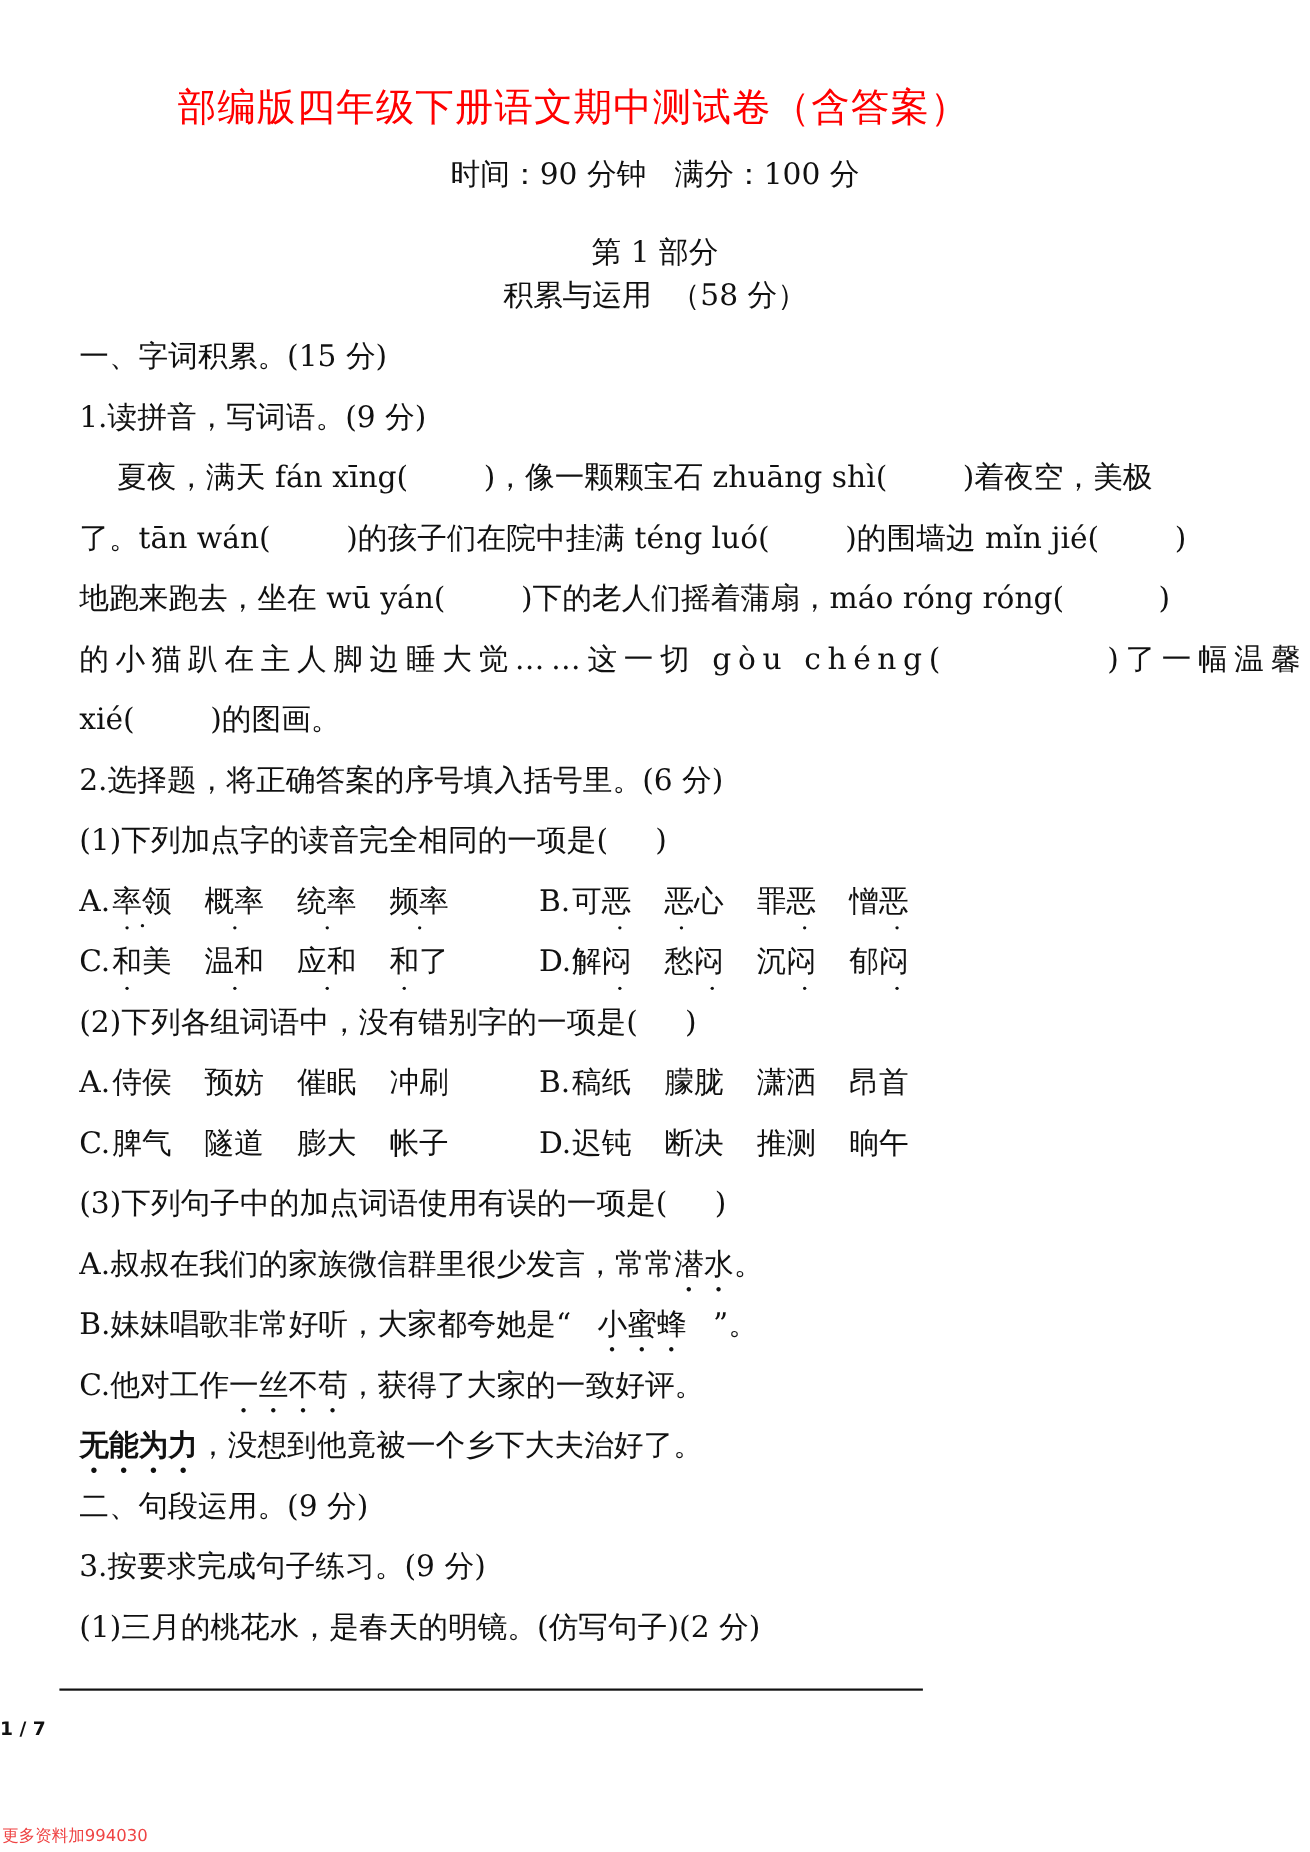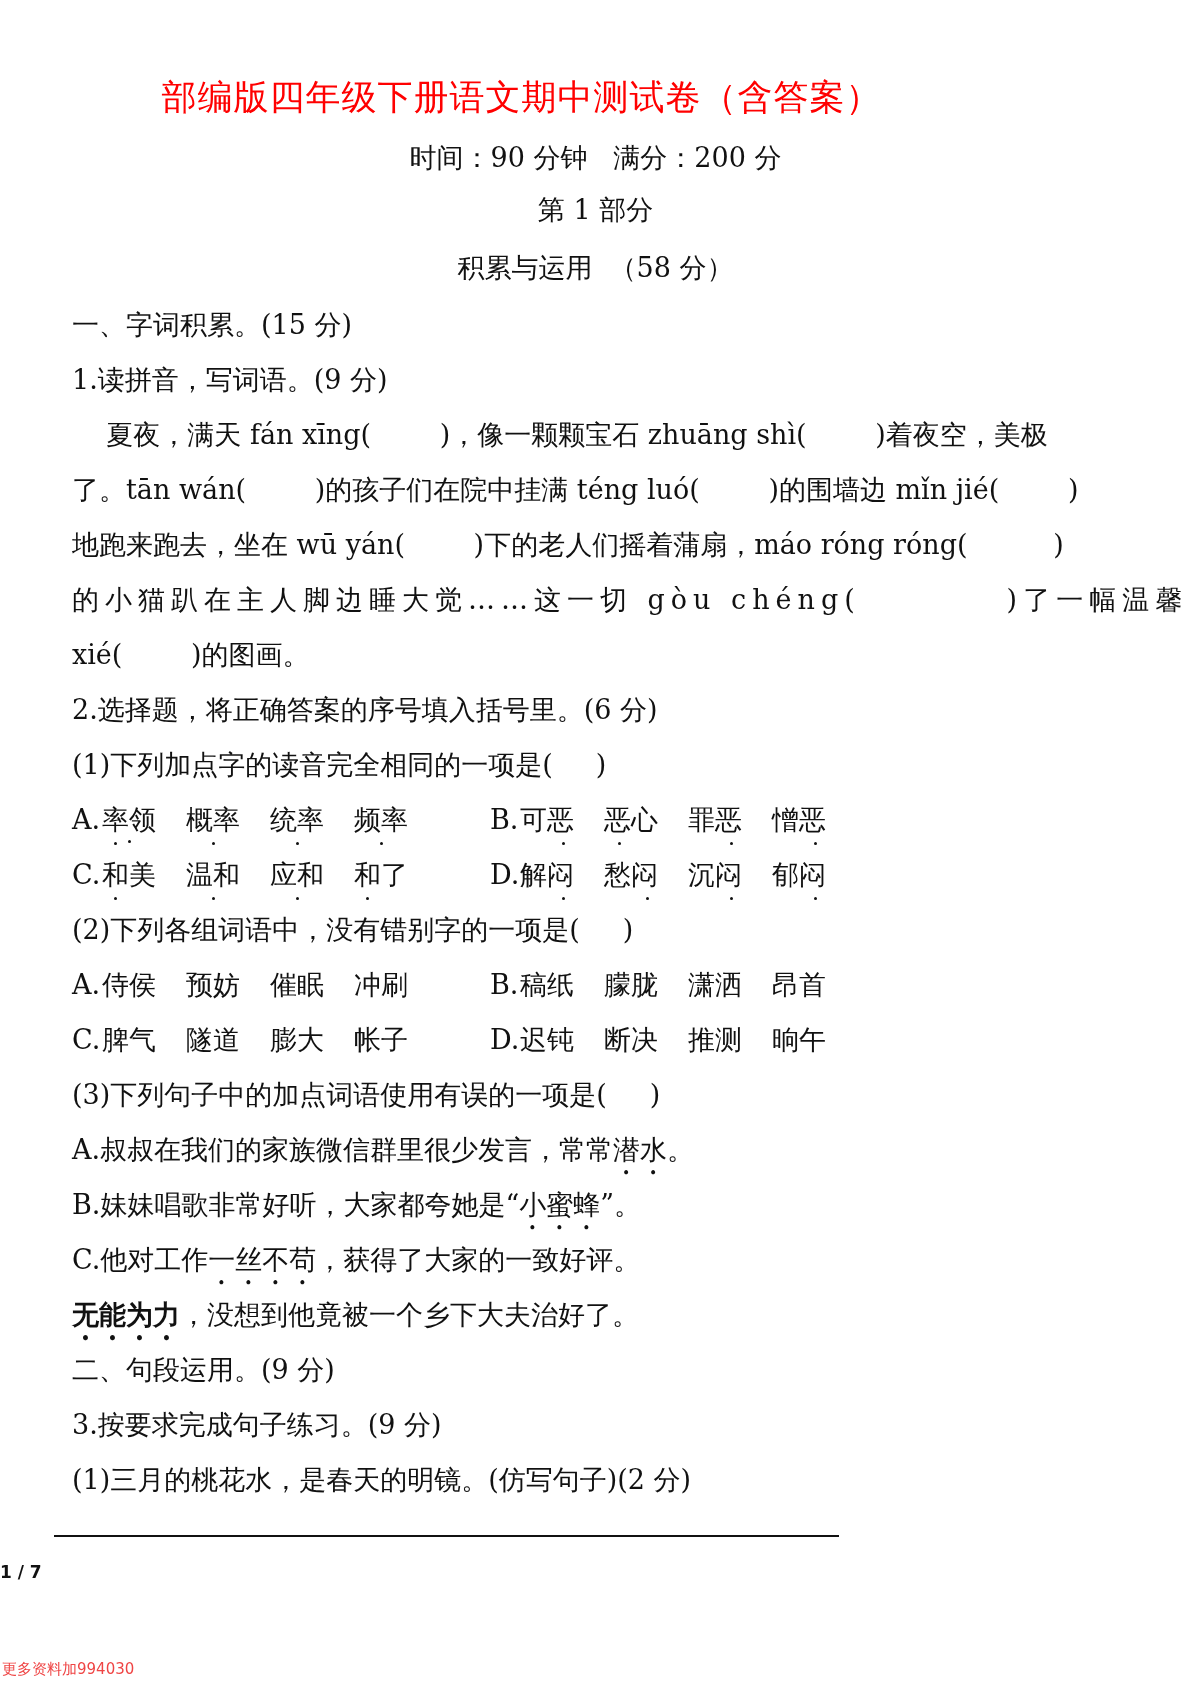--- a/index.html
+++ b/index.html
@@ -29,22 +29,22 @@
     .rule { position: absolute; left: 54px; width: 785px; top: 1535px; height: 2px; background: #111; }
     .pagenum { left: 0; width: 1191px; top: 1562px; font-size: 17px; font-weight: bold;
       font-family: "DejaVu Sans", "Liberation Sans", sans-serif; }
     .watermark { left: 2px; top: 1660px; font-size: 15px; color: #ef4444;
       font-family: "DejaVu Sans", "Liberation Sans", sans-serif; }
   </style>
 </head>
 <body>
 
 <div class="abs title">部编版四年级下册语文期中测试卷（含答案）</div>
-<div class="abs center" style="top:140px;">时间：90 分钟   满分：200 分</div>
-<div class="abs center" style="top:192px;">第 1 部分</div>
+<div class="abs center" style="top:140px;">时间：90 分钟   满分：100 分</div>
+<div class="abs center" style="top:211px;">第 1 部分</div>
 <div class="abs center" style="top:250px;">积累与运用  （58 分）</div>
 
 <div class="abs line" style="top:305px;">一、字词积累。(15 分)</div>
 <div class="abs line" style="top:360px;">1.读拼音，写词语。(9 分)</div>
 
 <div class="abs line" style="top:415px;">    夏夜，满天 fán xīng(        )，像一颗颗宝石 zhuāng shì(        )着夜空，美极</div>
 <div class="abs line" style="top:470px;">了。tān wán(        )的孩子们在院中挂满 téng luó(        )的围墙边 mǐn jié(        )</div>
 <div class="abs line" style="top:525px;">地跑来跑去，坐在 wū yán(        )下的老人们摇着蒲扇，máo róng róng(          )</div>
 <div class="abs line wide" style="top:580px;">的小猫趴在主人脚边睡大觉……这一切 gòu chéng(          )了一幅温馨 hé</div>
 <div class="abs line" style="top:635px;">xié(        )的图画。</div>
@@ -129,21 +129,21 @@
   <span class="word">断决</span>
   <span class="word">推测</span>
   <span class="word">晌午</span>
 </div>
 
 <div class="abs line" style="top:1075px;">(3)下列句子中的加点词语使用有误的一项是(     )</div>
 
 <div class="row" style="top:1130px;">
   <span>A.叔叔在我们的家族微信群里很少发言，常常</span><span style="text-emphasis: dot; -webkit-text-emphasis: dot; text-emphasis-position: under; -webkit-text-emphasis-position: under;">潜水</span><span>。</span>
 </div>
-<div class="row" style="top:1185px;">
+<div class="row" style="top:1185px;gap:24px;">
   <span>B.妹妹唱歌非常好听，大家都夸她是“</span><span style="text-emphasis: dot; -webkit-text-emphasis: dot; text-emphasis-position: under; -webkit-text-emphasis-position: under;">小蜜蜂</span><span>”。</span>
 </div>
 <div class="row" style="top:1240px;">
   <span>C.他对工作</span><span style="text-emphasis: dot; -webkit-text-emphasis: dot; text-emphasis-position: under; -webkit-text-emphasis-position: under;">一丝不苟</span><span>，获得了大家的一致好评。</span>
 </div>
 <div class="row" style="top:1295px;">
   <span style="text-emphasis: dot; -webkit-text-emphasis: dot; text-emphasis-position: under; font-weight: bold; -webkit-text-emphasis-position: under;">无能为力</span><span>，没想到他竟被一个乡下大夫治好了。</span>
 </div>
 
 <div class="abs line" style="top:1350px;">二、句段运用。(9 分)</div>

